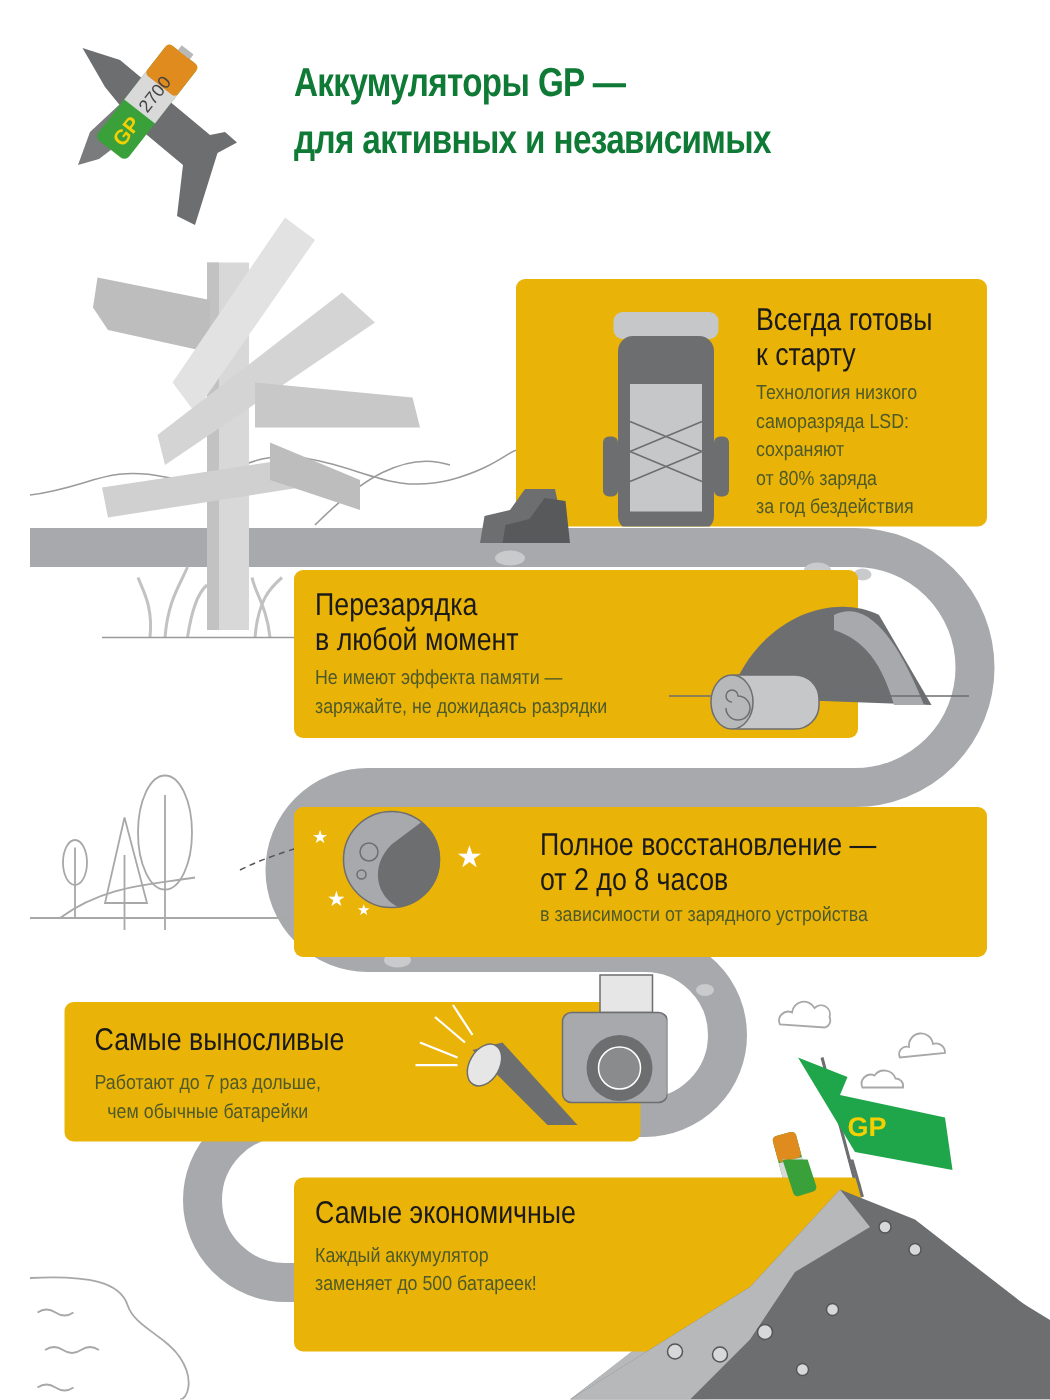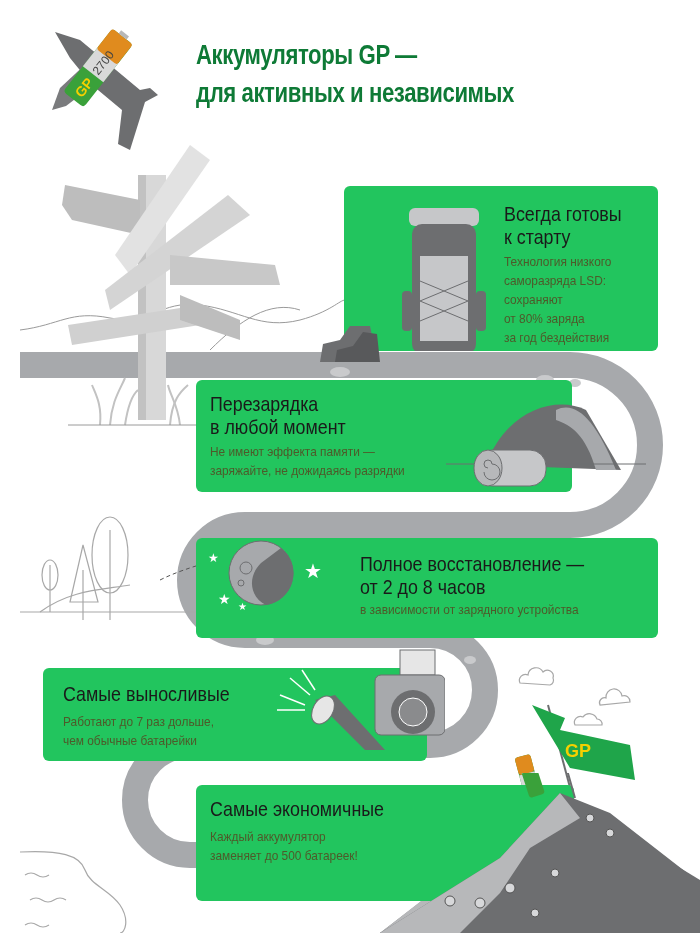--- a/index.html
+++ b/index.html
@@ -1,20 +1,20 @@
 <!DOCTYPE html>
 <html><head>
 <meta charset="utf-8">
 <style>
   html,body{margin:0;padding:0;background:#fff;}
   body{width:700px;height:933px;position:relative;overflow:hidden;font-family:"Liberation Sans", sans-serif;}
   .title{position:absolute;left:196px;top:36px;color:#0e7a36;font-family:"Liberation Sans", sans-serif;font-weight:bold;font-size:27px;line-height:38px;letter-spacing:-0.5px;transform:scaleX(0.82);transform-origin:left top;}
   .title div{white-space:nowrap;}
   svg.art{position:absolute;left:0;top:0;}
-  .panel{position:absolute;background:#22c55e;border-radius:6px;}
+  .panel{position:absolute;background:#eab308;border-radius:6px;}
   .ph{position:absolute;color:#1a1a1a;font-size:21px;line-height:23px;transform:scaleX(0.85);transform-origin:left top;white-space:nowrap;}
   .pb{position:absolute;color:#4e5a2a;font-size:13.5px;line-height:19px;transform:scaleX(0.88);transform-origin:left top;white-space:nowrap;}
   .pb div,.ph div{white-space:nowrap;}
 </style>
 </head>
 <body>
 
 <svg class="art" width="700" height="933" viewBox="0 0 700 933">
 
   <g fill="#6d6e70">
@@ -184,21 +184,21 @@
   </svg>
   <div class="ph" style="left:164px;top:14px;">
     <div>Полное восстановление —</div>
     <div>от 2 до 8 часов</div>
   </div>
   <div class="pb" style="left:164px;top:62px;">
     <div>в зависимости от зарядного устройства</div>
   </div>
 </div>
 
-<div class="panel" style="left:43px;top:668px;width:384px;height:93px;">
+<div class="panel" style="left:43px;top:668px;width:384px;height:93px;text-align:center;">
   <div class="ph" style="left:20px;top:14px;">
     <div>Самые выносливые</div>
   </div>
   <div class="pb" style="left:20px;top:44px;">
     <div>Работают до 7 раз дольше,</div>
     <div>чем обычные батарейки</div>
   </div>
 </div>
 <svg width="170" height="110" style="position:absolute;left:275px;top:640px;">
   <g stroke="#fff" stroke-width="1.5">

